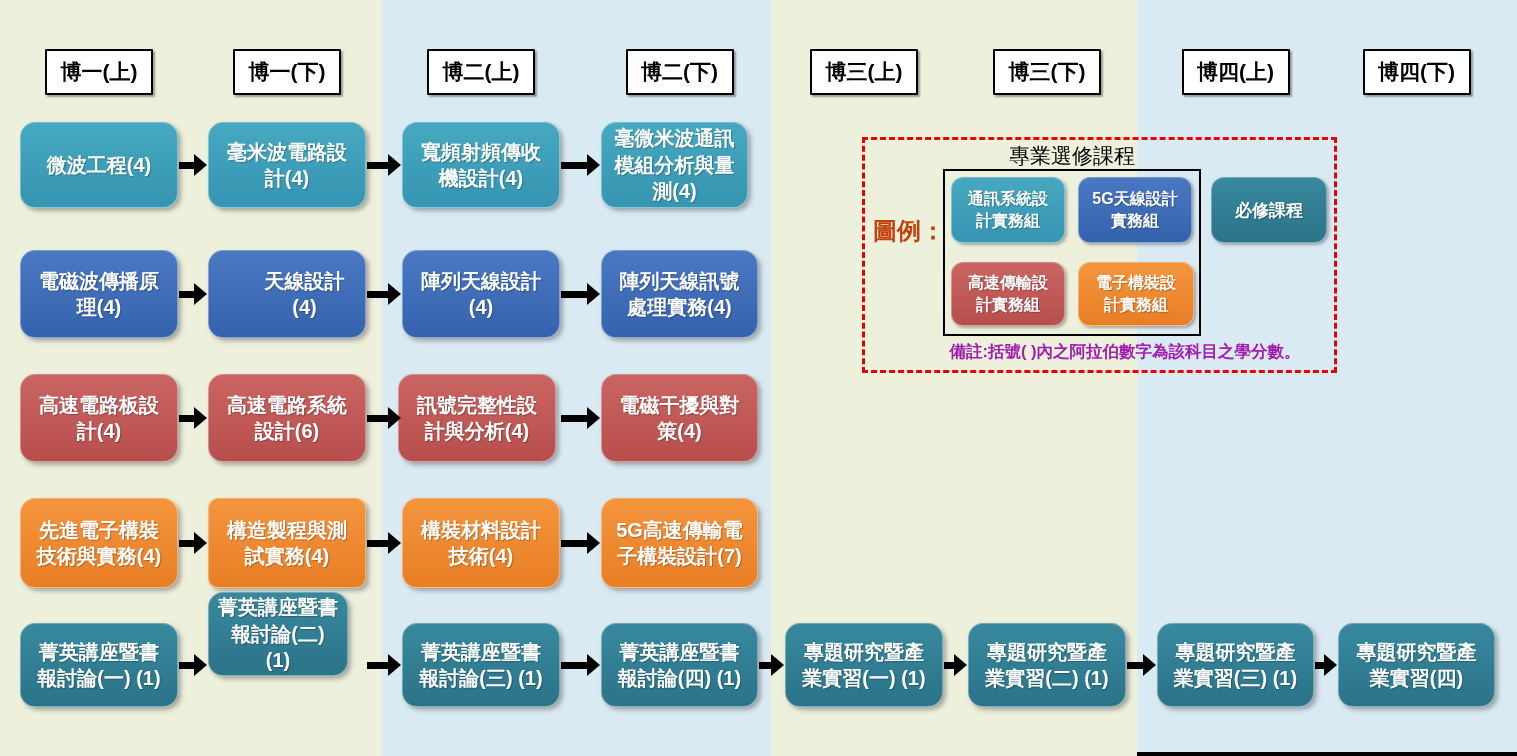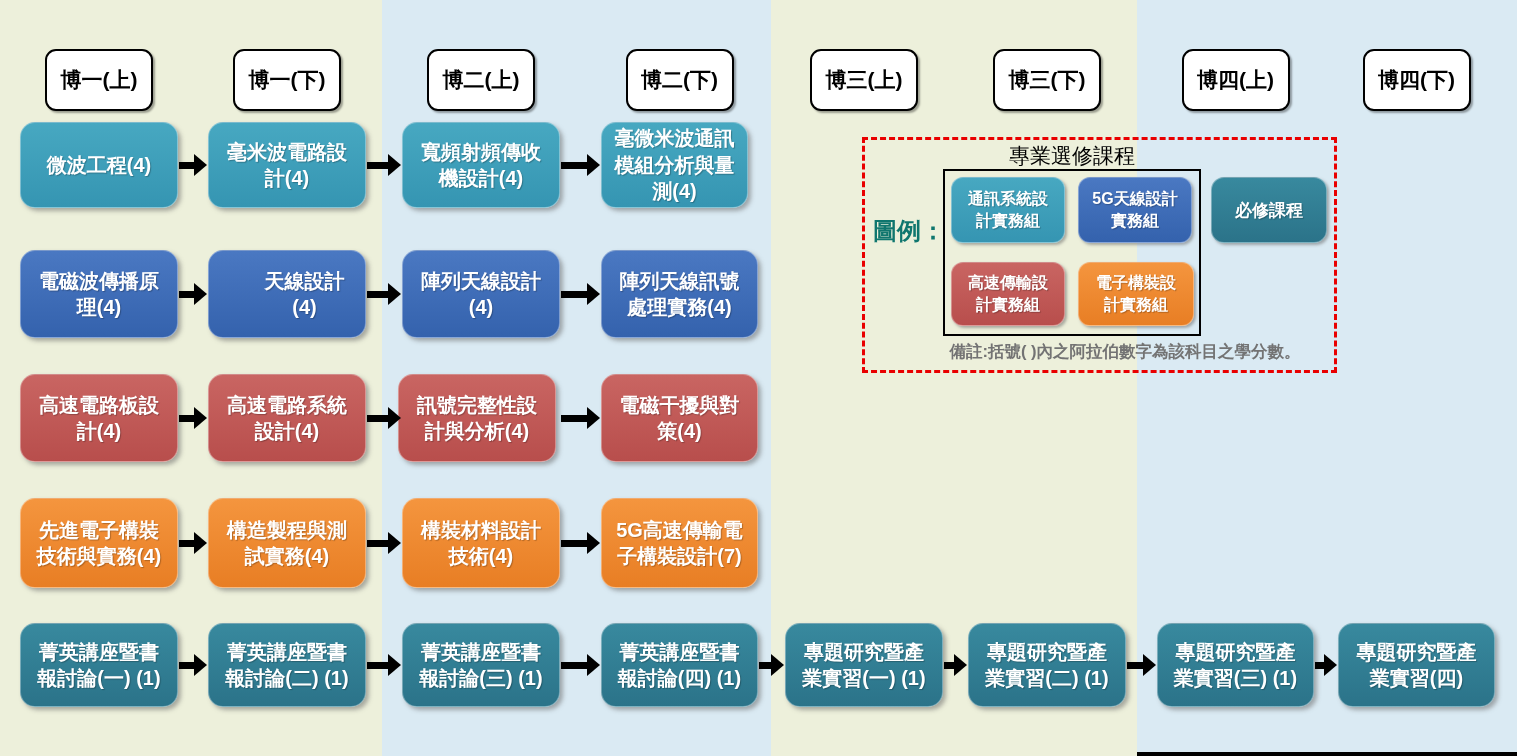--- a/index.html
+++ b/index.html
@@ -3,22 +3,22 @@
 <meta charset="utf-8">
 <style>
   html,body{margin:0;padding:0;background:#fff;}
   body{font-family:"Liberation Sans","DejaVu Sans",sans-serif;}
   #stage{position:relative;width:1517px;height:756px;overflow:hidden;}
   .band{position:absolute;top:0;height:756px;}
   .band.green{background:var(--band-green);}
   .band.blue{background:var(--band-blue);}
 
   .header-box{
-    position:absolute;height:62px;box-sizing:border-box;
-    background:#fff;border:2px solid #000;border-radius:11px;
+    position:absolute;height:46px;box-sizing:border-box;
+    background:#fff;border:2px solid #000;border-radius:1px;
     display:flex;align-items:center;justify-content:center;
     font-size:21px;font-weight:bold;color:#000;
     box-shadow:2px 2px 2px rgba(0,0,0,.35);
   }
 
   .course-box{
     position:absolute;box-sizing:border-box;border-radius:15px;
     display:flex;align-items:center;justify-content:center;text-align:center;
     color:#fff;font-weight:bold;font-size:20px;line-height:1.32;
     padding:2px 9px;border:1px solid rgba(255,255,255,.35);
@@ -32,41 +32,41 @@
   .c-darkteal{background:linear-gradient(180deg,var(--darkteal-top),var(--darkteal-bottom));}
 
   .arrow{position:absolute;height:22px;display:flex;align-items:center;}
   .arrow .shaft{flex:1;height:7px;background:var(--arrow);}
   .arrow .head{width:0;height:0;border-top:11px solid transparent;
     border-bottom:11px solid transparent;border-left:13px solid var(--arrow);}
 
   
   #legend{position:absolute;left:862px;top:137px;width:475px;height:236px;
     box-sizing:border-box;border:3px dashed var(--legend-border);}
-  #legend-caption{position:absolute;left:8px;top:75px;font-size:24px;font-weight:bold;color:#0f766e;}
+  #legend-caption{position:absolute;left:8px;top:75px;font-size:24px;font-weight:bold;color:#c2410c;}
   #legend-title{position:absolute;left:78px;top:2px;width:258px;text-align:center;
     font-size:21px;font-weight:normal;color:#000;}
   #legend-elective{position:absolute;left:78px;top:29px;width:258px;height:167px;
     box-sizing:border-box;border:2px solid #000;}
   .legend-group{
     position:absolute;box-sizing:border-box;border-radius:12px;
     display:flex;align-items:center;justify-content:center;text-align:center;
     color:#fff;font-weight:bold;font-size:16px;line-height:1.35;padding:2px 12px;
     border:1px solid rgba(255,255,255,.35);
     box-shadow:2px 2px 3px rgba(100,100,100,.5);
     text-shadow:1px 1px 1px rgba(0,0,0,.25);
   }
   #legend-required{position:absolute;left:346px;top:37px;width:116px;height:66px;
     box-sizing:border-box;border-radius:13px;display:flex;align-items:center;justify-content:center;
     color:#fff;font-weight:bold;font-size:17px;
     border:1px solid rgba(255,255,255,.35);
     box-shadow:2px 2px 3px rgba(100,100,100,.5);
     text-shadow:1px 1px 1px rgba(0,0,0,.25);}
   #legend-note{position:absolute;left:60px;top:201px;width:400px;text-align:center;
-    font-size:16.5px;font-weight:bold;color:#737373;}
+    font-size:16.5px;font-weight:bold;color:#a21caf;}
 
   #bottom-line{position:absolute;left:1137px;top:752px;width:380px;height:4px;background:#000;}
 </style>
 </head>
 <body>
 
 <div id="stage">
   <div id="bands">
       <div class="band green" style="left: 0px; width: 382px;"></div>
       <div class="band blue" style="left: 382px; width: 389px;"></div>
@@ -110,53 +110,53 @@
       <div class="arrow" style="left: 367px; width: 34px; top: 283px;">
         <div class="shaft"></div>
         <div class="head"></div>
       </div>
       <div class="course-box c-blue" style="left: 601px; top: 250px; width: 157px; height: 88px;">陣列天線訊號處理實務(4)</div>
       <div class="arrow" style="left: 561px; width: 39px; top: 283px;">
         <div class="shaft"></div>
         <div class="head"></div>
       </div>
       <div class="course-box c-red" style="left: 20px; top: 374px; width: 158px; height: 88px;">高速電路板設計(4)</div>
-      <div class="course-box c-red" style="left: 208px; top: 374px; width: 158px; height: 88px;">高速電路系統設計(4)</div>
+      <div class="course-box c-red" style="left: 208px; top: 374px; width: 158px; height: 88px;">高速電路系統設計(6)</div>
       <div class="arrow" style="left: 179px; width: 28px; top: 407px;">
         <div class="shaft"></div>
         <div class="head"></div>
       </div>
       <div class="course-box c-red" style="left: 398px; top: 374px; width: 158px; height: 88px;">訊號完整性設計與分析(4)</div>
       <div class="arrow" style="left: 367px; width: 34px; top: 407px;">
         <div class="shaft"></div>
         <div class="head"></div>
       </div>
       <div class="course-box c-red" style="left: 601px; top: 374px; width: 157px; height: 88px;">電磁干擾與對策(4)</div>
       <div class="arrow" style="left: 561px; width: 39px; top: 407px;">
         <div class="shaft"></div>
         <div class="head"></div>
       </div>
       <div class="course-box c-orange" style="left: 20px; top: 498px; width: 158px; height: 90px;">先進電子構裝技術與實務(4)</div>
-      <div class="course-box c-orange" style="left: 208px; top: 498px; width: 158px; height: 90px;">構造製程與測試實務(4)</div>
+      <div class="course-box c-orange" style="left: 208px; top: 498px; width: 158px; height: 90px; border-radius: 10px;">構造製程與測試實務(4)</div>
       <div class="arrow" style="left: 179px; width: 28px; top: 532px;">
         <div class="shaft"></div>
         <div class="head"></div>
       </div>
       <div class="course-box c-orange" style="left: 402px; top: 498px; width: 158px; height: 90px;">構裝材料設計技術(4)</div>
       <div class="arrow" style="left: 367px; width: 34px; top: 532px;">
         <div class="shaft"></div>
         <div class="head"></div>
       </div>
       <div class="course-box c-orange" style="left: 601px; top: 498px; width: 157px; height: 90px;">5G高速傳輸電子構裝設計(7)</div>
       <div class="arrow" style="left: 561px; width: 39px; top: 532px;">
         <div class="shaft"></div>
         <div class="head"></div>
       </div>
       <div class="course-box c-darkteal" style="left: 20px; top: 623px; width: 158px; height: 84px;">菁英講座暨書報討論(一) (1)</div>
-      <div class="course-box c-darkteal" style="left: 208px; top: 623px; width: 158px; height: 84px;">菁英講座暨書報討論(二) (1)</div>
+      <div class="course-box c-darkteal" style="left: 208px; top: 592px; width: 140px; height: 84px;">菁英講座暨書報討論(二) (1)</div>
       <div class="arrow" style="left: 179px; width: 28px; top: 654px;">
         <div class="shaft"></div>
         <div class="head"></div>
       </div>
       <div class="course-box c-darkteal" style="left: 402px; top: 623px; width: 158px; height: 84px;">菁英講座暨書報討論(三) (1)</div>
       <div class="arrow" style="left: 367px; width: 34px; top: 654px;">
         <div class="shaft"></div>
         <div class="head"></div>
       </div>
       <div class="course-box c-darkteal" style="left: 601px; top: 623px; width: 157px; height: 84px;">菁英講座暨書報討論(四) (1)</div>

